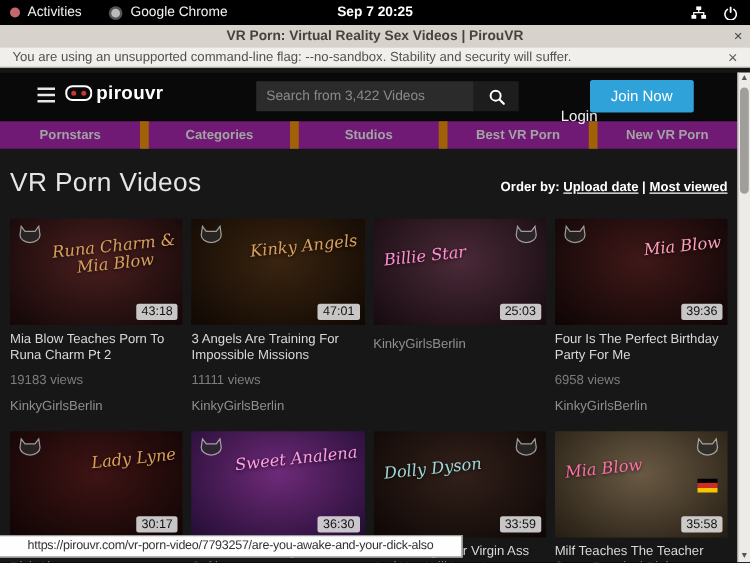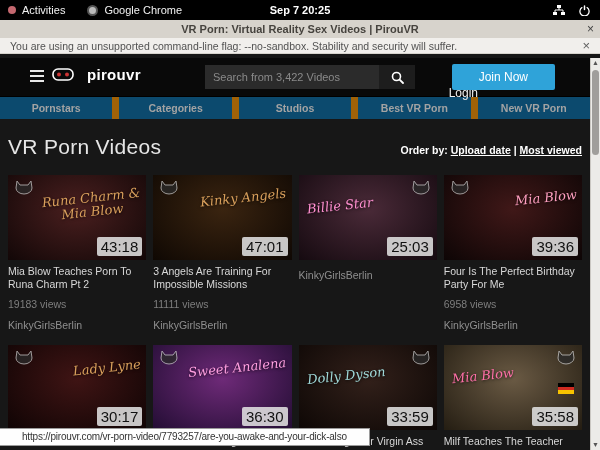--- a/index.html
+++ b/index.html
@@ -35,50 +35,50 @@
   .infobar .close{margin-left:auto;color:#5f5f5f;font-size:13px;line-height:1;}
 
   
   .viewport{position:absolute;top:58px;left:0;width:590px;bottom:0;background:#171717;
     overflow:hidden;}
 
   .site-header{position:relative;height:38px;background:#090909;}
   .hamburger{position:absolute;left:30px;top:12px;width:14px;height:12px;
     display:flex;flex-direction:column;justify-content:space-between;}
   .hamburger i{display:block;height:2px;background:#e8e8e8;}
-  .logo{position:absolute;left:52px;top:8px;display:flex;align-items:center;gap:13px;}
+  .logo{position:absolute;left:52px;top:8px;display:flex;align-items:center;gap:3px;}
   .logo-text{color:#fff;font-weight:bold;font-size:15px;letter-spacing:.3px;}
   .search-wrap{position:absolute;left:205px;top:7px;display:flex;}
   .search-input{width:158px;height:24px;background:#2b2b2b;border:none;outline:none;
     color:#bdbdbd;font-size:11px;padding:0 8px;font-family:"Liberation Sans",sans-serif;}
   .search-input::placeholder{color:#8a8a8a;}
   .search-btn{width:36px;height:24px;background:#1d1d1d;border:none;display:flex;
     align-items:center;justify-content:center;cursor:pointer;}
   .login{position:absolute;right:112px;top:11px;color:#f0f0f0;font-size:12px;margin-top:17px;}
-  .join-btn{position:absolute;right:35px;top:6px;height:26px;padding:0 27px;
+  .join-btn{position:absolute;right:35px;top:6px;height:26px;padding:0 17px;
     color:#fff;font-size:12px;display:flex;align-items:center;border-radius:2px;}
 
-  .site-nav{height:22px;background:#0c4a6e;display:flex;border-top:1px solid #000;}
+  .site-nav{height:22px;background:#701a75;display:flex;border-top:1px solid #000;}
   .nav-item{flex:1;display:flex;align-items:center;justify-content:center;
     font-size:10.5px;font-weight:bold;color:#a3a3a3;border-left:7px solid #a16207;}
   .nav-item:first-child{border-left:none;}
 
   .content{padding:0 8px;}
   .title-row{display:flex;align-items:flex-end;margin-top:16px;}
   .page-title{font-size:21px;color:#e6e6e6;font-weight:400;letter-spacing:.3px;}
   .order-by{margin-left:auto;font-size:10.5px;color:#fff;font-weight:bold;
     padding-bottom:3px;}
   .order-by a{color:#fff;text-decoration:underline;}
 
   .grid{display:grid;grid-template-columns:repeat(4,1fr);column-gap:7px;
     row-gap:14px;margin-top:16px;}
   .card{min-width:0;}
   .thumb{position:relative;height:85px;overflow:hidden;background:#000;}
   .duration{position:absolute;right:4px;bottom:4px;background:rgba(224,224,224,.88);
-    color:#111;font-size:15px;padding:1px 4px;border-radius:2px;}
+    color:#111;font-size:10px;padding:1px 4px;border-radius:2px;}
   .overlay-name{position:absolute;right:5px;top:16px;max-width:72%;text-align:center;
     font-family:"DejaVu Serif",serif;font-style:italic;font-size:13px;line-height:1.05;
     transform:rotate(-6deg);text-shadow:0 1px 3px rgba(0,0,0,.7);}
   .cat{position:absolute;left:6px;top:5px;opacity:.75;}
   .cat.right{left:auto;right:6px;}
   .cat.right ~ .overlay-name{right:auto;left:8px;top:24px;}
   .flag{position:absolute;right:8px;top:38px;width:16px;height:11px;
     background:linear-gradient(#000 0 33%,#cf2b20 33% 66%,#f8c300 66% 100%);}
   .vtitle{margin-top:5px;font-size:10.5px;line-height:1.25;color:#d8d8d8;}
   .views{margin-top:7px;color:#7e7e7e;font-size:10.5px;}

